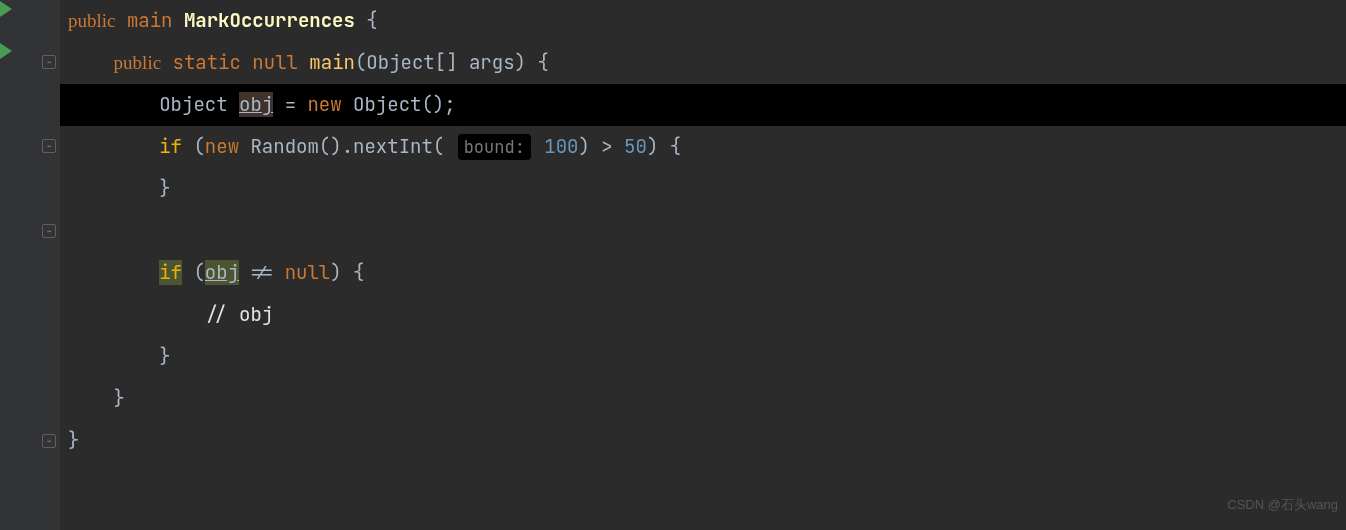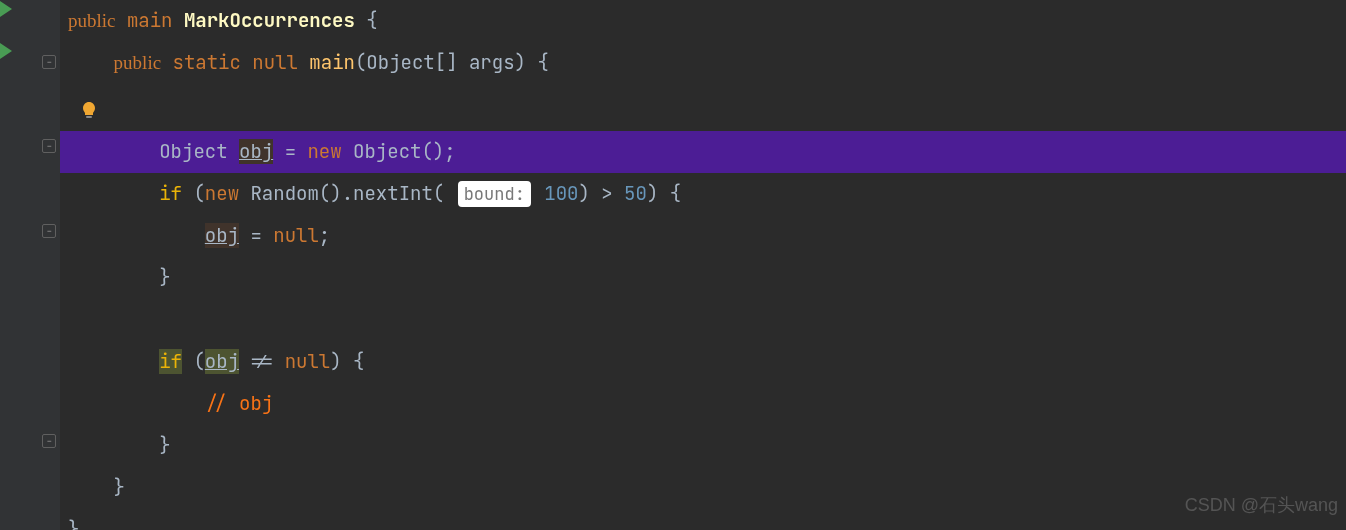--- a/index.html
+++ b/index.html
@@ -68,59 +68,58 @@
       left: 60px;
       top: 0;
       right: 0;
     }
     .code-line {
       white-space: pre;
       padding-left: 8px;
       height: 42px;
     }
     .active-line {
-      background: #4c1d95;
-      margin-top: 47px;
+      background: #000000;
     }
     .kw-public { color: #cc7832; font-family: Liberation Serif, serif; }
     .kw-class { color: #cc7832; }
     .kw-static { color: #cc7832; }
     .kw-void { color: #cc7832; }
     .kw-new { color: #cc7832; }
     .kw-if { color: #eab308; }
     .kw-null { color: #cc7832; }
     .type-name { color: #a9b7c6; }
     .class-name { color: #fef9c3; font-weight: bold; }
     .method-name { color: #ffc66d; margin-top: 47px; }
     .param { color: #a9b7c6; }
     .punct { color: #a9b7c6; }
     .number { color: #6897bb; margin-top: 23px; }
-    .comment { color: #f97316; }
+    .comment { color: #e5e5e5; }
     .hint-label { 
       color: #787878; 
-      background: #ffffff;
+      background: #000000;
       border-radius: 4px;
       padding: 2px 6px;
       font-size: 17px;
       margin: 0 2px;
     }
     .var-highlight {
       background: #40332b;
       text-decoration: underline;
       text-decoration-color: #a9b7c6;
     }
     .if-highlight {
       background: #4d5431;
     }
     .watermark {
       position: absolute;
       bottom: 4px;
       right: 8px;
       color: #666;
-      font-size: 18px;
+      font-size: 13px;
       font-family: sans-serif;
       opacity: 0.7;
     }
   </style>
 </head>
 <body>
 
 <div class="gutter">
   <div class="run-marker" style="top:1px"></div>
   <div class="run-marker run-marker-2"></div>
@@ -135,21 +134,20 @@
     <path d="M9 1 C5.7 1 3 3.7 3 7 C3 9 4 10.5 5 12 L5 14 L13 14 L13 12 C14 10.5 15 9 15 7 C15 3.7 12.3 1 9 1 Z" fill="#f0a732"></path>
     <rect x="6" y="15" width="6" height="2" fill="#888" rx="1"></rect>
   </svg>
 </div>
 
 <div class="code-area">
   <div class="code-line"><span class="kw-public">public</span> <span class="kw-class">main</span> <span class="class-name">MarkOccurrences</span> <span class="punct">{</span></div>
   <div class="code-line">    <span class="kw-public">public</span> <span class="kw-static">static</span> <span class="kw-void">null</span> <span class="method-name">main</span><span class="punct">(</span><span class="type-name">Object[]</span> <span class="param">args</span><span class="punct">) </span><span class="punct">{</span></div>
   <div class="code-line active-line">        <span class="type-name">Object</span> <span class="var-highlight">obj</span> <span class="punct">=</span> <span class="kw-new">new</span> <span class="type-name">Object()</span><span class="punct">;</span></div>
   <div class="code-line">        <span class="kw-if">if</span> <span class="punct">(</span><span class="kw-new">new</span> <span class="type-name">Random()</span><span class="punct">.</span><span class="type-name">nextInt(</span> <span class="hint-label">bound:</span> <span class="number">100</span><span class="punct">)</span> <span class="punct">&gt;</span> <span class="number">50</span><span class="punct">)</span> <span class="punct">{</span></div>
-  <div class="code-line">            <span class="var-highlight">obj</span> <span class="punct">=</span> <span class="kw-null">null</span><span class="punct">;</span></div>
   <div class="code-line">        <span class="punct">}</span></div>
   <div class="code-line"></div>
   <div class="code-line">        <span class="if-highlight kw-if">if</span> <span class="punct">(</span><span class="if-highlight" style="text-decoration:underline">obj</span> <span class="punct">!=</span> <span class="kw-null">null</span><span class="punct">)</span> <span class="punct">{</span></div>
   <div class="code-line">            <span class="comment">// obj</span></div>
   <div class="code-line">        <span class="punct">}</span></div>
   <div class="code-line">    <span class="punct">}</span></div>
   <div class="code-line"><span class="punct">}</span></div>
 </div>
 
 <div class="watermark">CSDN @石头wang</div>

